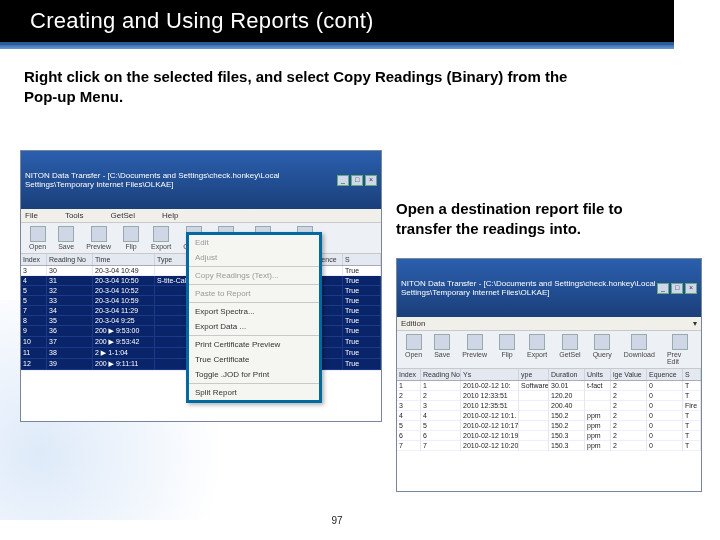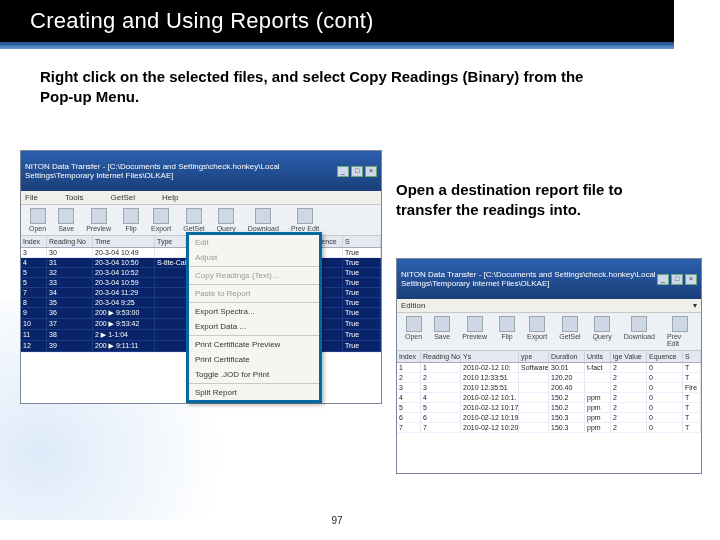--- a/index.html
+++ b/index.html
@@ -1,29 +1,29 @@
 <!DOCTYPE html>
 <html><head>
 <meta charset="utf-8">
 <style>
   html,body{margin:0;padding:0;width:720px;height:540px;font-family:Arial,Helvetica,sans-serif;background:#fff;overflow:hidden}
   .slide{position:relative;width:674px;height:540px;background:#fff}
   .title-band{background:#000;color:#fff;padding:8px 0 8px 0;border-bottom:3px solid #2a5a9a}
   .title-text{font-size:22px;padding-left:30px;letter-spacing:.3px}
   .gradient-bar{height:4px;background:linear-gradient(to bottom,#3b6fb3,#6a9ad0)}
-  .body-area{padding:18px 0 0 40px}
+  .body-area{padding:18px 0 0 24px}
   .instr1{font-size:15px;font-weight:bold;line-height:1.35;max-width:560px}
-  .instr2{font-size:15px;font-weight:bold;line-height:1.35;position:absolute;left:396px;top:180px;max-width:300px}
+  .instr2{font-size:15px;font-weight:bold;line-height:1.35;position:absolute;left:396px;top:199px;max-width:300px}
   .page-no{position:absolute;left:50%;transform:translateX(-50%);bottom:14px;font-size:10px;color:#222}
   .logo-wrap{position:absolute;right:24px;bottom:10px;display:flex;align-items:center;gap:4px}
   .logo-text{font-weight:bold;font-style:italic;color:#2a2a7a;font-size:16px}
 
   
   .win1{position:absolute;left:20px;top:150px;width:360px;border:1px solid #7a8699;background:#eef1f6;font-size:8px}
-  .win-title{background:linear-gradient(to bottom,#2b5fae,#1a3f7a);color:#fff;padding:11px 4px;font-size:8px;display:flex;justify-content:space-between;align-items:center}
+  .win-title{background:linear-gradient(to bottom,#2b5fae,#1a3f7a);color:#fff;padding:20px 4px;font-size:8px;display:flex;justify-content:space-between;align-items:center}
   .win-menu{background:#f0efe9;border-bottom:1px solid #c9c9c9;padding:2px 4px;font-size:8px;color:#333;display:flex;gap:27px}
   .tb{background:#edf0f5;border-bottom:1px solid #c9c9c9;display:flex;gap:4px;padding:3px 4px}
   .tb-btn{display:flex;flex-direction:column;align-items:center;gap:1px;font-size:7px;color:#444;padding:0 4px}
   .tb-ico{width:14px;height:14px;background:#cfd7e6;border:1px solid #9aa;}
   .grid-head{background:#e3e8f1;border-bottom:1px solid #aab;display:grid;grid-template-columns:26px 46px 62px 40px 38px 30px 40px 40px 38px;font-size:7px;color:#333}
   .grid-head div{padding:2px 2px;border-right:1px solid #cbd2e0;white-space:nowrap;overflow:hidden}
   .grid-body{background:#fff}
   .row{display:grid;grid-template-columns:26px 46px 62px 40px 38px 30px 40px 40px 38px;font-size:7px;color:#222}
   .row div{padding:1px 2px;border-right:1px solid #e6e6ef;border-bottom:1px solid #eef;white-space:nowrap;overflow:hidden}
   .row.sel{background:#0a246a;color:#fff}
@@ -252,21 +252,21 @@
       <div class="ctx-item ctx-disabled">Adjust</div>
       <div class="ctx-sep"></div>
       <div class="ctx-item ctx-disabled">Copy Readings (Text)...</div>
       <div class="ctx-sep"></div>
       <div class="ctx-item ctx-disabled">Paste to Report</div>
       <div class="ctx-sep"></div>
       <div class="ctx-item">Export Spectra...</div>
       <div class="ctx-item">Export Data ...</div>
       <div class="ctx-sep"></div>
       <div class="ctx-item">Print Certificate Preview</div>
-      <div class="ctx-item">Print Certificate</div>
+      <div class="ctx-item">True Certificate</div>
       <div class="ctx-item">Toggle .JOD for Print</div>
       <div class="ctx-sep"></div>
       <div class="ctx-item">Split Report</div>
     </div>
 
   <div class="win2">
     <div class="win-title">
       <span>NITON Data Transfer - [C:\Documents and Settings\check.honkey\Local Settings\Temporary Internet Files\OLKAE]</span>
       <span class="win-ctrls">
         <span class="win-ctrl">_</span>

